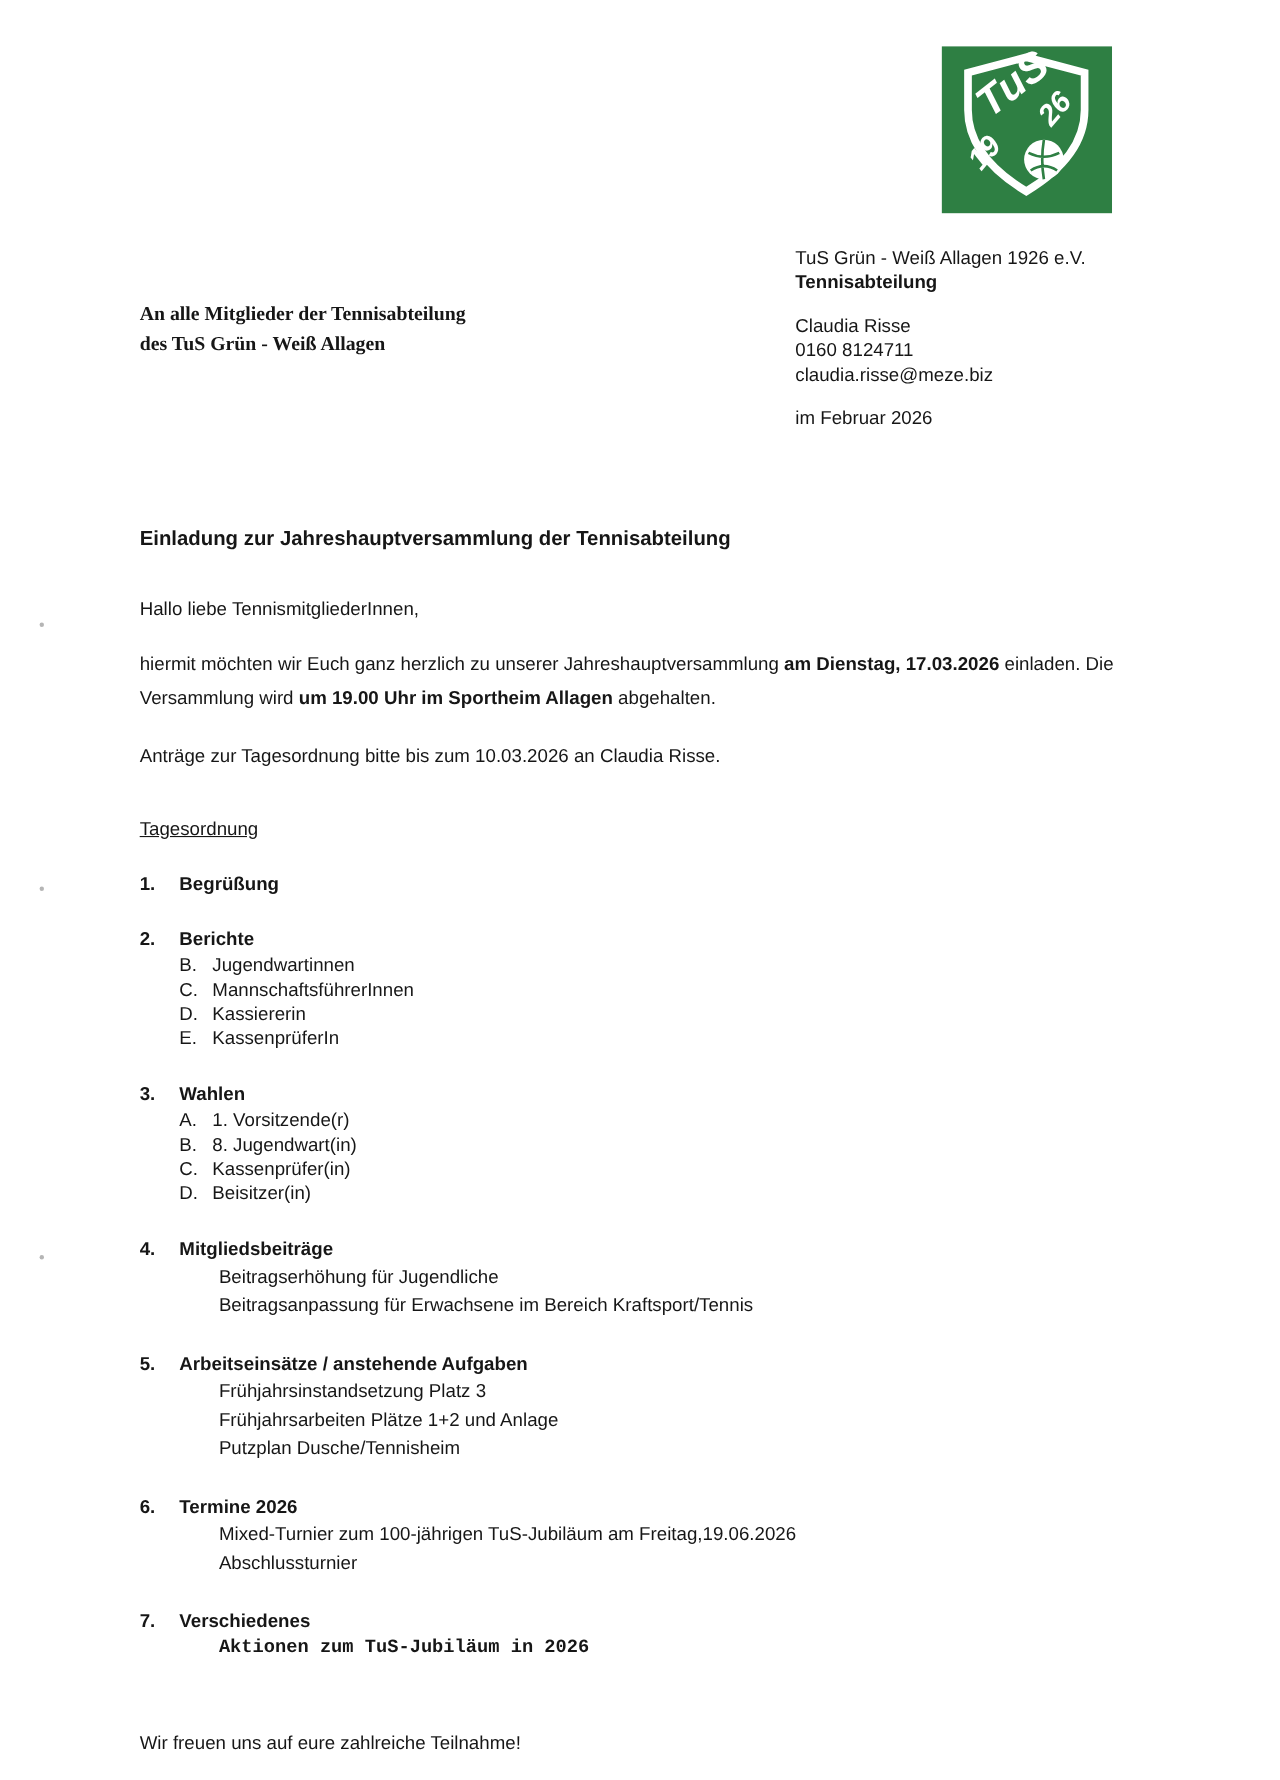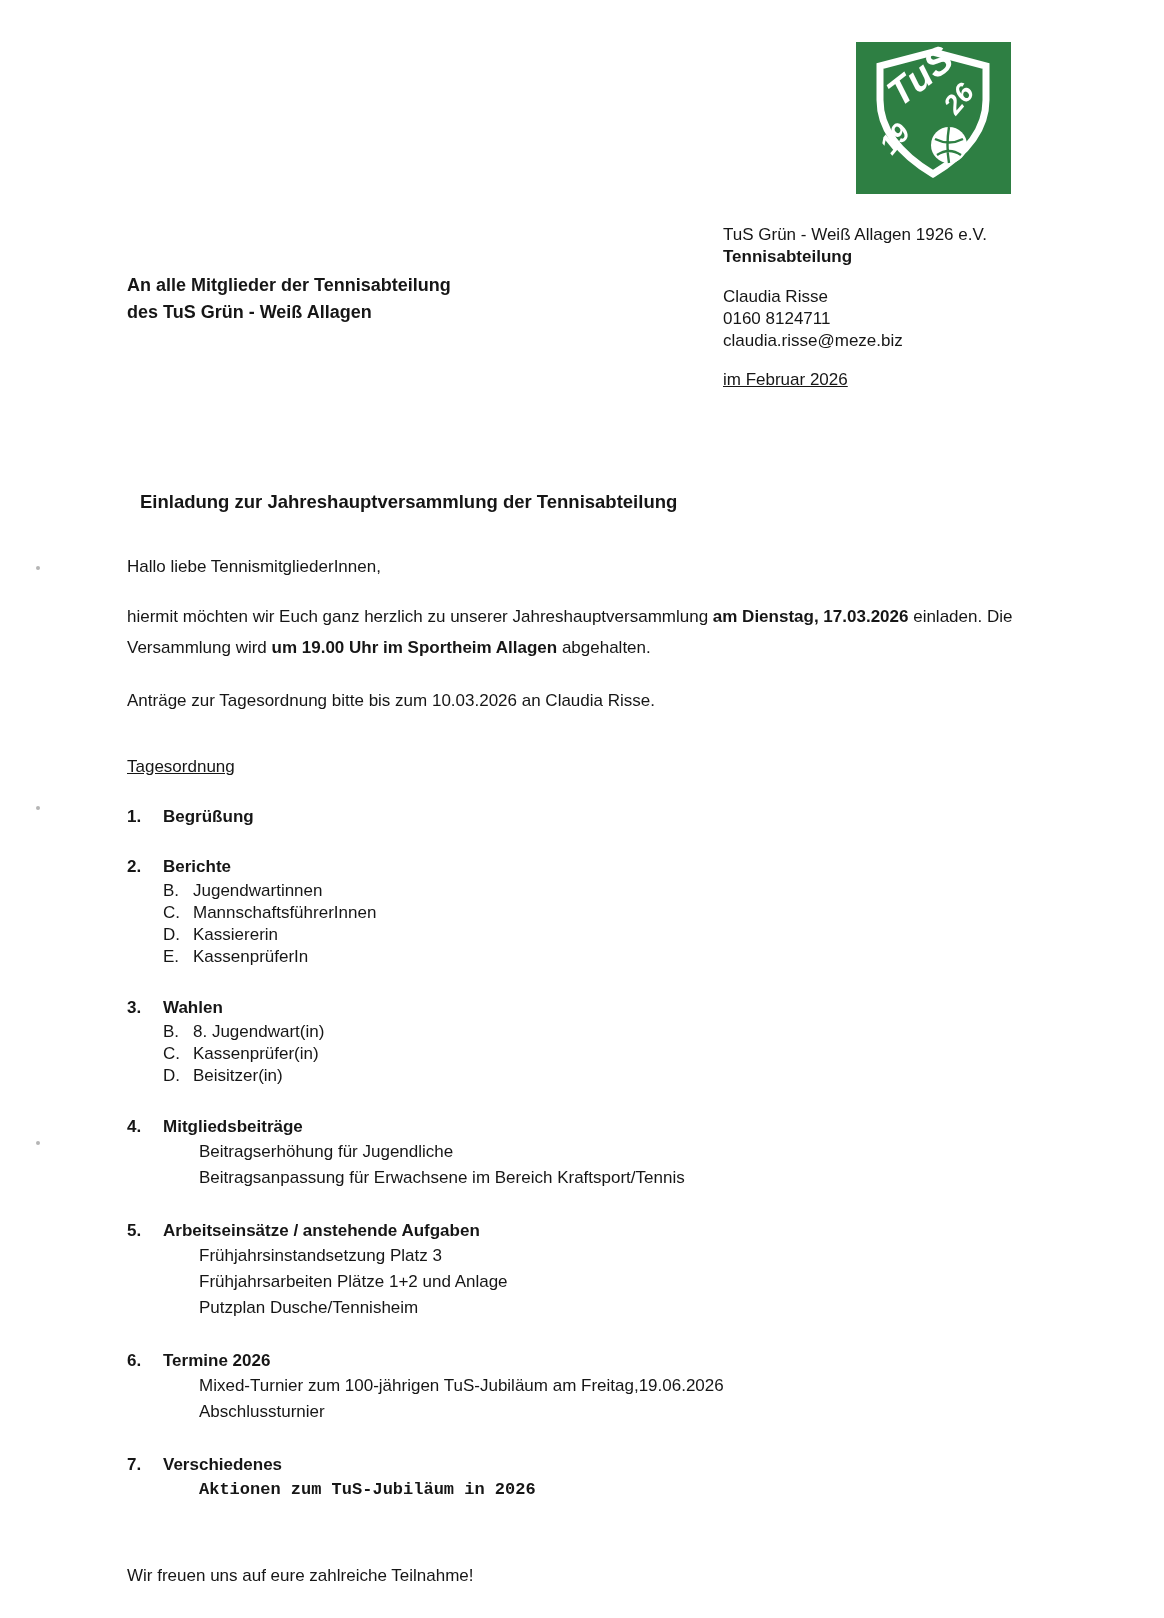--- a/index.html
+++ b/index.html
@@ -25,30 +25,31 @@
 
   
   .sender {
     position: absolute;
     left: 723px;
     top: 224px;
     line-height: 22px;
   }
   .sender .dept { font-weight: bold; }
   .sender .contact { margin-top: 18px; }
-  .sender .date-line { margin-top: 17px; text-decoration: underline; }
+  .sender .date-line { margin-top: 17px; }
 
   
   .recipient {
     position: absolute;
     left: 127px;
     top: 272px;
     font-weight: bold;
     font-size: 18px;
     line-height: 27px;
+    font-family: Liberation Serif, serif;
   }
 
   
   .fold-mark {
     position: absolute;
     left: 36px;
     width: 4px;
     height: 4px;
     border-radius: 50%;
     background: #b5b5b5;
@@ -60,21 +61,21 @@
   
   .content {
     position: absolute;
     left: 127px;
     top: 478px;
     width: 905px;
   }
   .doc-title {
     font-weight: bold;
     font-size: 18.5px;
-    margin: 13px;
+    margin: 0;
   }
   .greeting { margin-top: 44px; }
   .para {
     margin-top: 24px;
     line-height: 31px;
   }
   .para .b { font-weight: bold; }
   .deadline { margin-top: 28px; }
 
   .agenda-heading {
@@ -172,20 +173,21 @@
         <div class="sub-row"><span class="sub-label">B.</span><span>Jugendwartinnen</span></div>
         <div class="sub-row"><span class="sub-label">C.</span><span>MannschaftsführerInnen</span></div>
         <div class="sub-row"><span class="sub-label">D.</span><span>Kassiererin</span></div>
         <div class="sub-row"><span class="sub-label">E.</span><span>KassenprüferIn</span></div>
       </div>
     </div>
 
     <div class="agenda-item">
       <span class="num">3.</span><span class="title">Wahlen</span>
       <div class="subs">
+        <div class="sub-row"><span class="sub-label">A.</span><span>1. Vorsitzende(r)</span></div>
         <div class="sub-row"><span class="sub-label">B.</span><span>8. Jugendwart(in)</span></div>
         <div class="sub-row"><span class="sub-label">C.</span><span>Kassenprüfer(in)</span></div>
         <div class="sub-row"><span class="sub-label">D.</span><span>Beisitzer(in)</span></div>
       </div>
     </div>
 
     <div class="agenda-item">
       <span class="num">4.</span><span class="title">Mitgliedsbeiträge</span>
       <div class="line-rows">
         <div class="line-row">Beitragserhöhung für Jugendliche</div>

